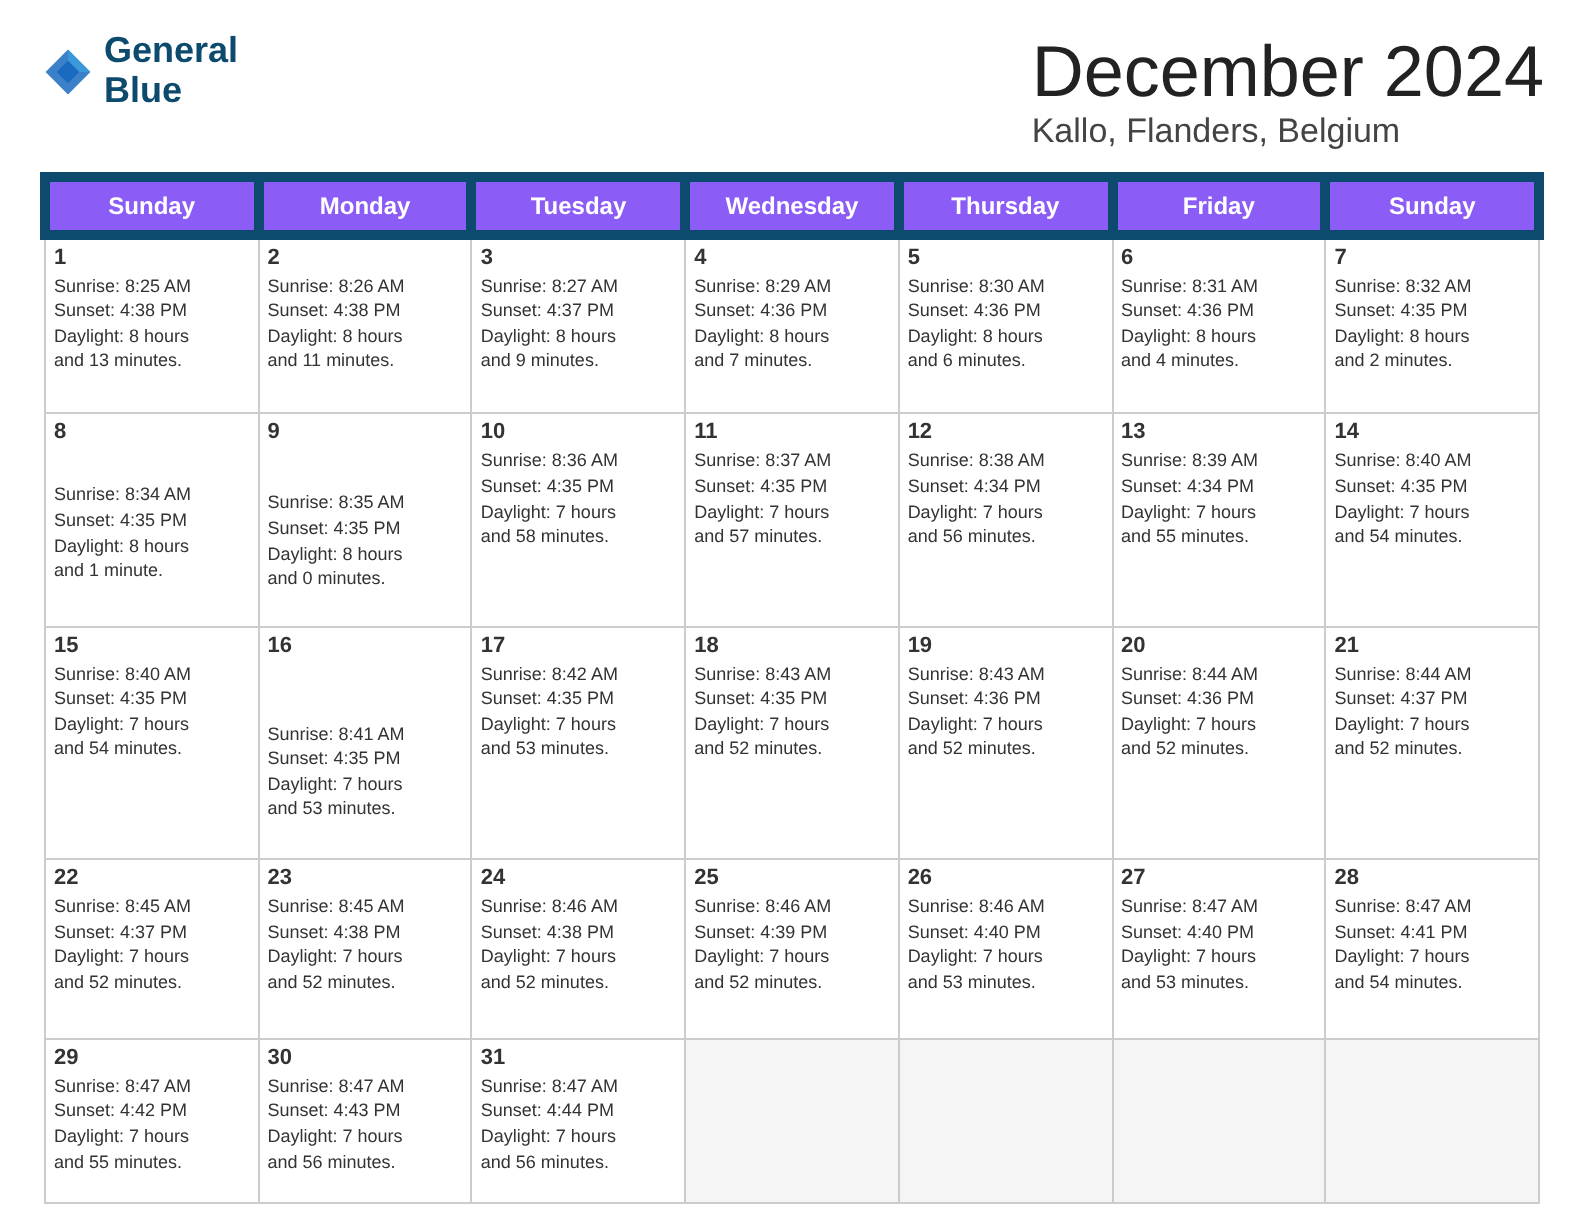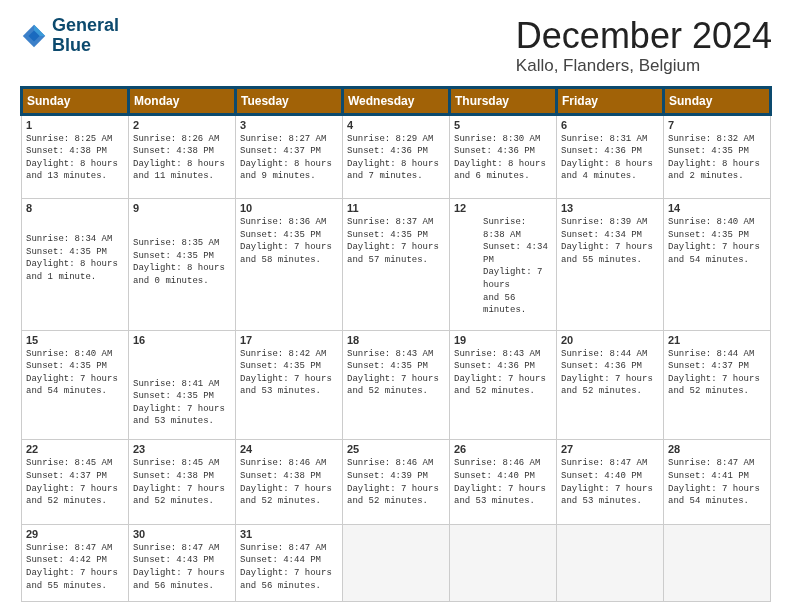--- a/index.html
+++ b/index.html
@@ -58,27 +58,27 @@
       flex: 1;
       display: flex;
       flex-direction: column;
     }
     .cal-table {
       width: 100%;
       border-collapse: collapse;
       flex: 1;
     }
     .cal-table th {
-      background: #a16207;
+      background: #8b5cf6;
       color: #fff;
       font-size: 12px;
       font-weight: bold;
       padding: 5px 4px;
-      text-align: left;
-      border: 3px solid #0c4a6e;
+      text-align: center;
+      border: 5px solid #0c4a6e;
     }
     .cal-table td {
       border: 1px solid #ccc;
       vertical-align: top;
       padding: 3px 4px;
       font-size: 9.5px;
       color: #333;
       width: calc(100% / 7);
       height: 78px;
       background: #fff;
@@ -89,21 +89,20 @@
     .day-num {
       font-size: 11px;
       font-weight: bold;
       margin-bottom: 2px;
       display: block;
     }
     .day-info {
       font-size: 9px;
       color: #333;
       line-height: 1.4;
-      font-family: Liberation Mono, monospace;
     }
     .last-row td {
       height: 60px;
     }
   </style>
 </head>
 <body>
 
 <div class="page">
   <div class="header">
@@ -213,21 +212,21 @@
             </td>
             <td>
               <span class="day-num">11</span>
               <div class="day-info" style="white-space: pre-line;">Sunrise: 8:37 AM
 Sunset: 4:35 PM
 Daylight: 7 hours
 and 57 minutes.</div>
             </td>
             <td>
               <span class="day-num">12</span>
-              <div class="day-info" style="white-space: pre-line; margin-left: 29px;">Sunrise: 8:38 AM
+              <div class="day-info" style="white-space: pre-line;">Sunrise: 8:38 AM
 Sunset: 4:34 PM
 Daylight: 7 hours
 and 56 minutes.</div>
             </td>
             <td>
               <span class="day-num">13</span>
               <div class="day-info" style="white-space: pre-line;">Sunrise: 8:39 AM
 Sunset: 4:34 PM
 Daylight: 7 hours
 and 55 minutes.</div>

